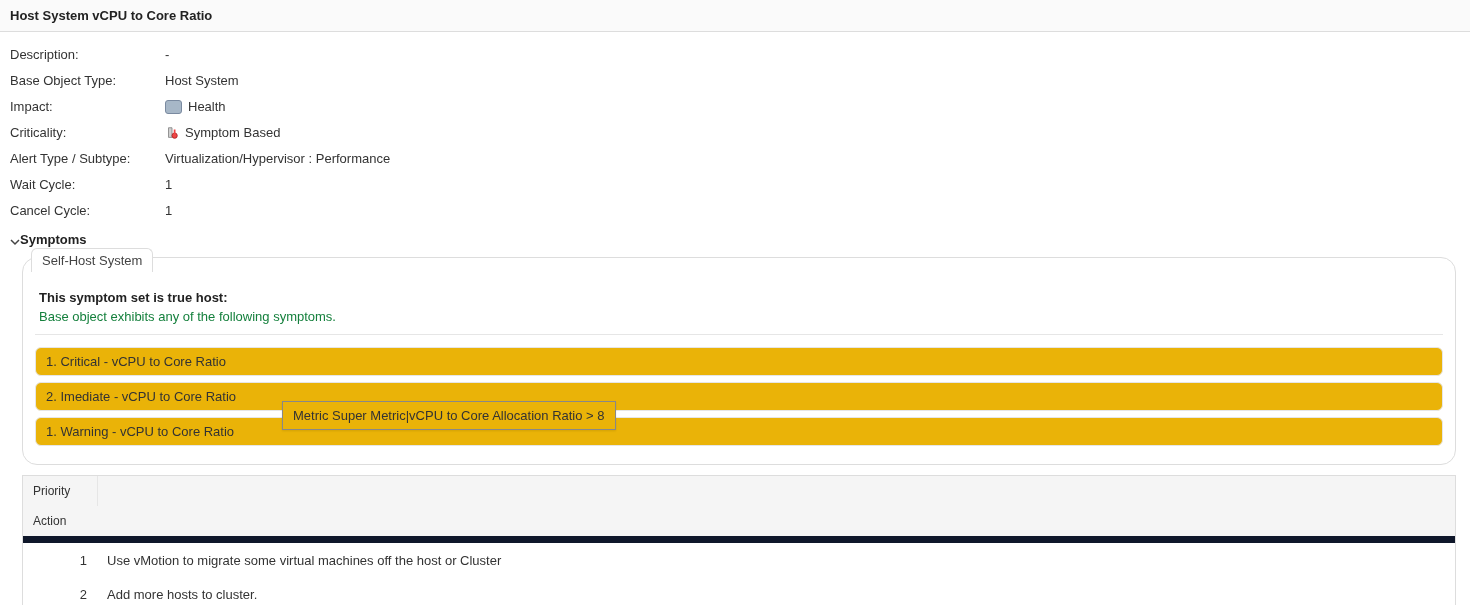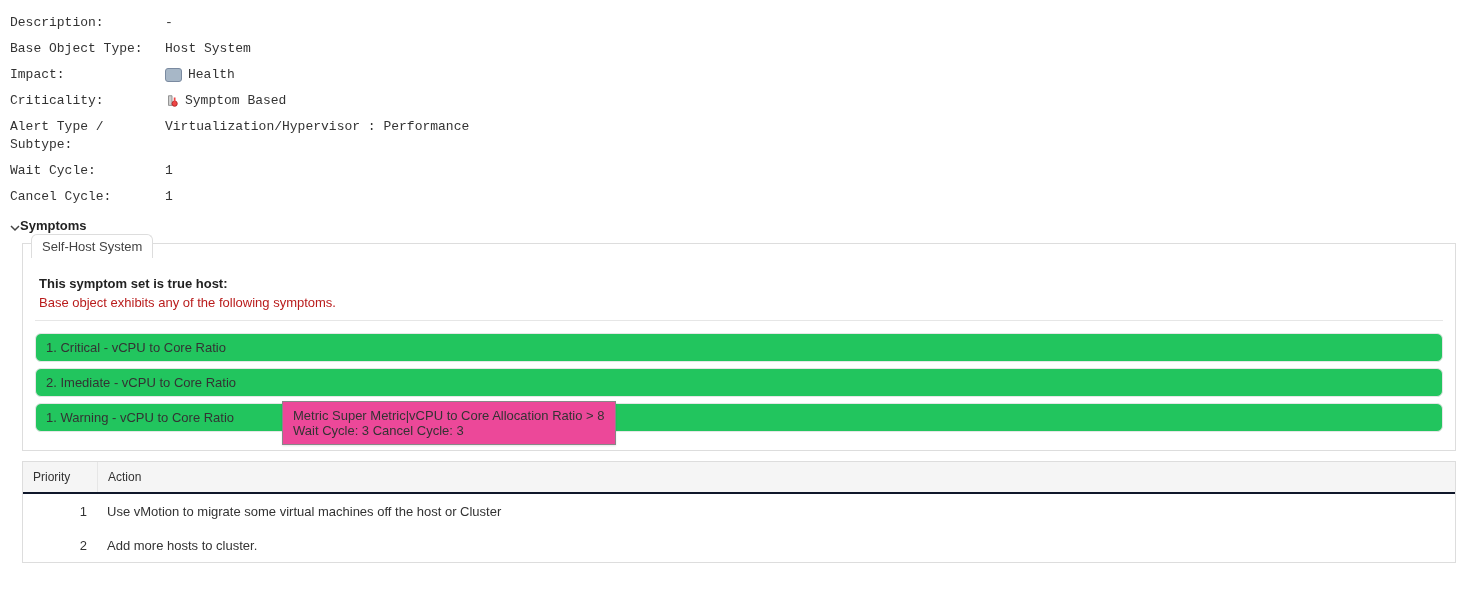--- a/index.html
+++ b/index.html
@@ -20,24 +20,23 @@
     border-bottom: 1px solid #ddd;
     background: #fafafa;
     font-weight: 600;
     color: #222;
   }
   .defs {
     padding: 10px 10px 4px 10px;
   }
   .def-row {
     display: flex;
-    align-items: flex-start;
+    align-items: flex-end;
     padding: 4px 0;
     line-height: 18px;
-    font-family: Liberation Mono, monospace;
   }
   .def-label {
     width: 155px;
     color: #333;
   }
   .def-value {
     color: #333;
     display: flex;
     align-items: center;
     gap: 6px;
@@ -65,21 +64,21 @@
     color: #222;
     user-select: none;
   }
   .chevron {
     width: 10px; height: 10px;
   }
   .chevron svg { width: 10px; height: 10px; }
   .symptom-panel {
     margin: 6px 14px 10px 22px;
     border: 1px solid #ddd;
-    border-radius: 0;
+    border-radius: 15px;
     position: relative;
     padding: 28px 12px 12px 12px;
   }
   .symptom-tab {
     position: absolute;
     top: -10px;
     left: 8px;
     background: #fff;
     border: 1px solid #ddd;
     border-bottom: none;
@@ -92,53 +91,54 @@
     padding: 4px 4px 10px 4px;
     border-bottom: 1px solid #e6e6e6;
     margin-bottom: 12px;
   }
   .symptom-intro .line1 {
     font-weight: 600;
     color: #222;
     margin-bottom: 4px;
   }
   .symptom-intro .line2 {
-    color: #b91c1c;
+    color: #15803d;
   }
   .symptom-row {
     border: 1px solid #e6e6e6;
     border-radius: 6px;
-    background: #22c55e;
+    background: #eab308;
     padding: 6px 10px;
     margin-bottom: 6px;
     color: #333;
   }
   .tooltip {
     position: absolute;
     left: 282px;
     top: 401px;
     border: 1px solid #888;
-    background: #ec4899;
+    background: #eab308;
     padding: 6px 10px;
     font-size: 13px;
     color: #333;
     box-shadow: 0 1px 2px rgba(0,0,0,0.1);
     white-space: nowrap;
     z-index: 20;
   }
   .reco-table {
     margin: 6px 14px 10px 22px;
     border: 1px solid #ddd;
   }
   .reco-head {
     display: flex;
     background: #f5f5f5;
-    border-bottom: 2px solid #0f172a;
+    border-bottom: 7px solid #0f172a;
     color: #333;
     font-size: 12px;
+    flex-direction: column;
   }
   .reco-head > div {
     padding: 8px 10px;
     border-right: 1px solid #e6e6e6;
   }
   .reco-head > div:last-child { border-right: none; }
   .col-priority { width: 54px; }
   .col-desc { flex: 1; }
   .col-action { width: 420px; }
   .reco-row {
@@ -151,20 +151,23 @@
   }
   .reco-row .col-priority {
     text-align: right;
     color: #333;
   }
 </style>
 </head>
 <body>
 <div class="page">
 
+<div class="header">
+  <span>Host System vCPU to Core Ratio</span>
+</div>
 
 <div class="defs">
 
   <div class="def-row">
     <div class="def-label">Description:</div>
     <div class="def-value">-</div>
   </div>
 
   <div class="def-row">
     <div class="def-label">Base Object Type:</div>
@@ -234,21 +237,20 @@
   <div class="symptom-row">
     <span>2. Imediate - vCPU to Core Ratio</span>
   </div>
   <div class="symptom-row">
     <span>1. Warning - vCPU to Core Ratio</span>
   </div>
 </div>
 
 <div class="tooltip">
   <div>Metric Super Metric|vCPU to Core Allocation Ratio &gt; 8</div>
-  <div>Wait Cycle: 3 Cancel Cycle: 3</div>
 </div>
 
 
 <div class="reco-table">
   <div class="reco-head">
     <div class="col-priority">Priority</div>
     <div class="col-action">Action</div>
   </div>
 
   <div class="reco-row">

